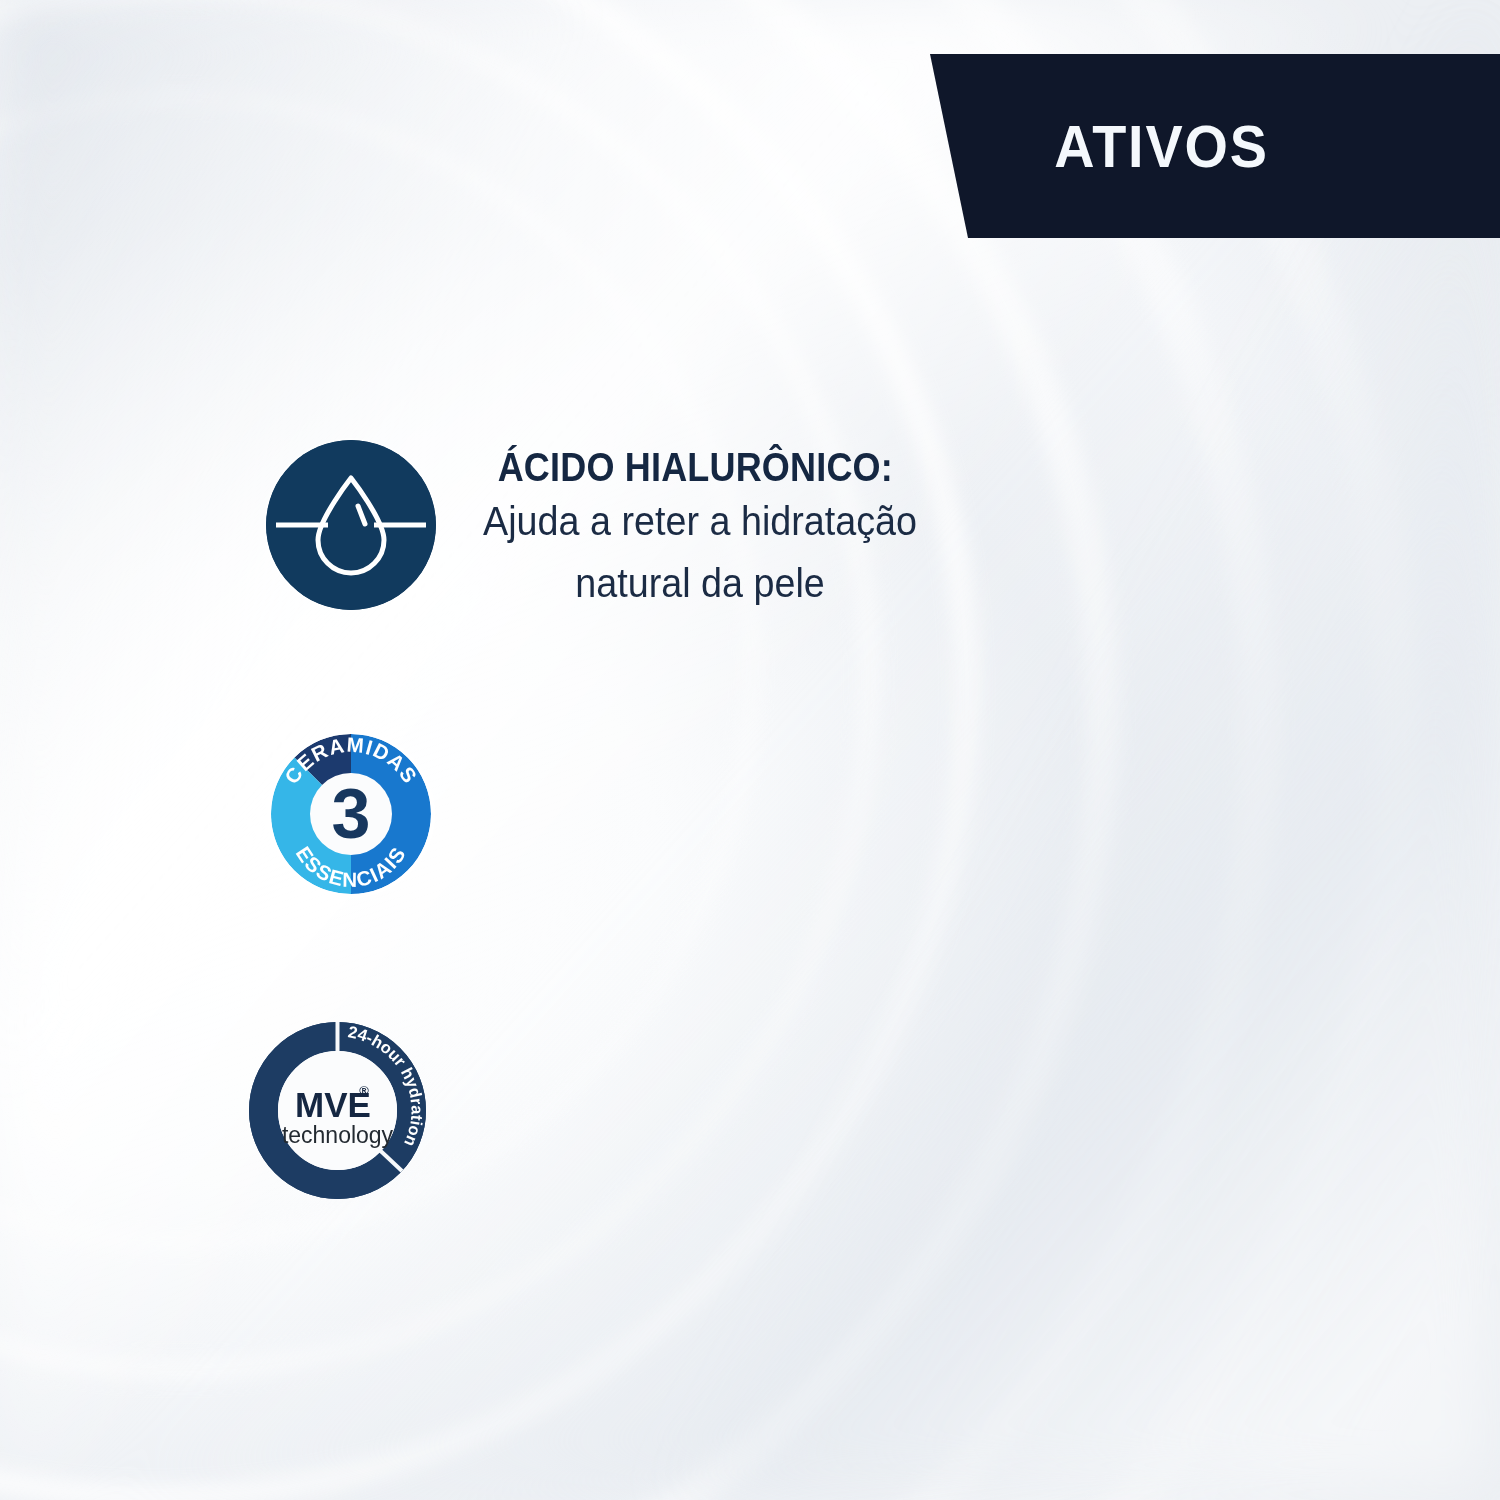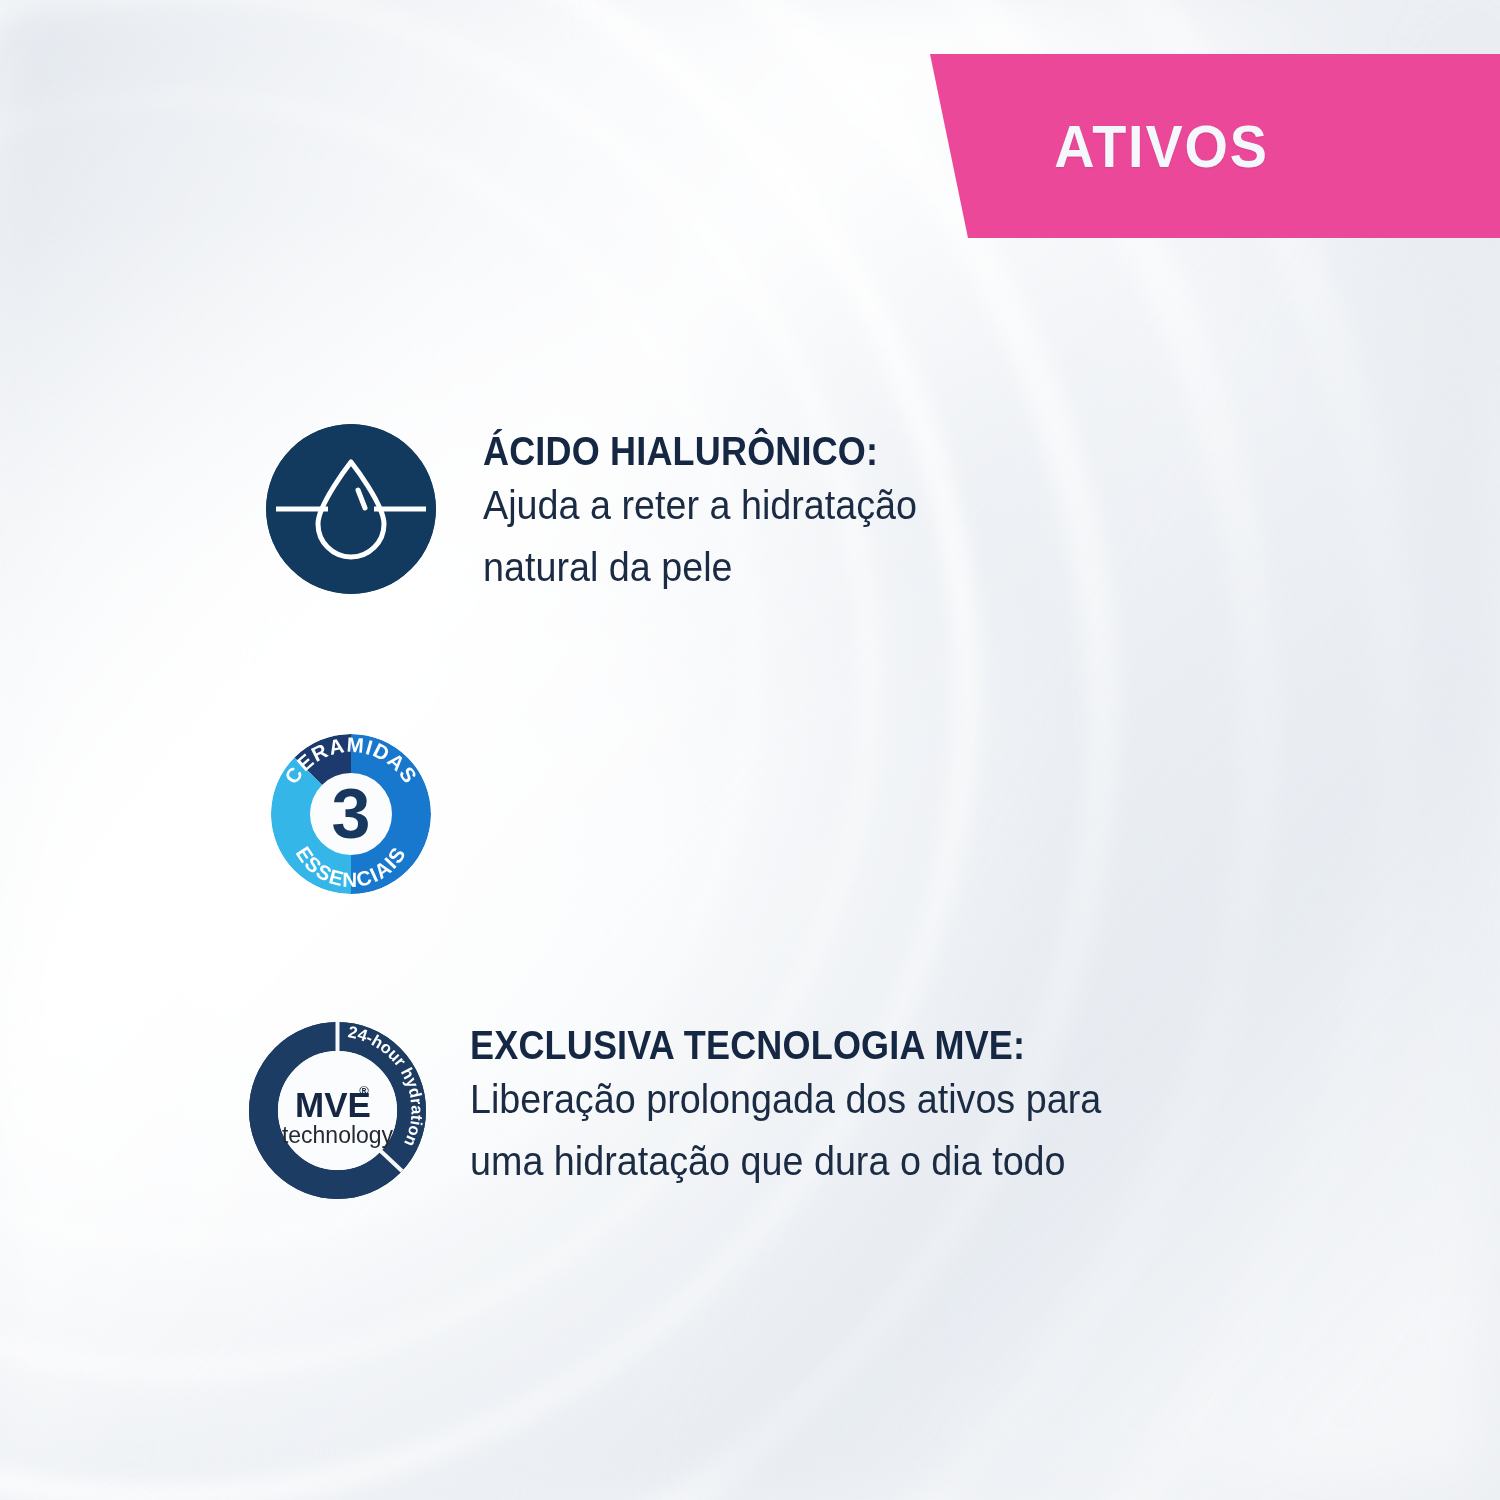--- a/index.html
+++ b/index.html
@@ -47,38 +47,38 @@
     background:
       linear-gradient(132deg, rgba(255,255,255,0) 0%, rgba(255,255,255,0.85) 34%, rgba(255,255,255,0) 50%, rgba(228,233,239,0.55) 74%, rgba(255,255,255,0.6) 92%);
     filter:blur(30px);
   }
 
   
   .banner {
     position:absolute;
     left:930px; top:54px;
     width:570px; height:184px;
-    background:#ec4899;
+    background:#0f172a;
     clip-path:polygon(0px 0px, 570px 0px, 570px 184px, 38px 184px);
     display:flex; align-items:center; justify-content:center;
   }
   .banner-text {
     color:#f4f8fc;
     font-size:60px;
     font-weight:bold;
     letter-spacing:2px;
     transform:scaleX(0.93);
     padding-right:116px;
     text-shadow:0 1px 2px rgba(0,0,0,0.10);
   }
 
   
   .rows { position:absolute; left:0; top:0; width:1500px; height:1500px; }
   .row { position:absolute; display:flex; align-items:flex-start; }
-  .row-1 { left:218px; top:424px; }
+  .row-1 { left:218px; top:440px;text-align:center; }
   .row-2 { left:218px; top:728px; }
   .row-3 { left:205px; top:1018px; }
 
   .icon-cell {
     width:265px;
     display:flex; align-items:flex-start; justify-content:center;
     flex:0 0 auto;
   }
   .text-cell { padding-top:2px; }
 
@@ -212,21 +212,16 @@
 
           <text font-family="Liberation Sans, sans-serif" font-size="16.5" font-weight="bold" fill="#ffffff">
             <textPath href="#mveArc" startOffset="46%" text-anchor="middle">24-hour hydration</textPath>
           </text>
 
           <text x="88" y="86" text-anchor="middle" dominant-baseline="central" font-family="Liberation Sans, sans-serif" font-size="35" font-weight="bold" fill="#152742">MVE</text>
           <text x="119" y="72" text-anchor="middle" dominant-baseline="central" font-family="Liberation Sans, sans-serif" font-size="13" font-weight="bold" fill="#152742">®</text>
           <text x="92.5" y="117" text-anchor="middle" dominant-baseline="central" font-family="Liberation Sans, sans-serif" font-size="23" fill="#232a31">technology</text>
         </svg>
       </div>
-      <div class="text-cell">
-        <div class="heading">EXCLUSIVA TECNOLOGIA MVE:</div>
-        <div class="body">Liberação prolongada dos ativos para</div>
-        <div class="body body-2">uma hidratação que dura o dia todo</div>
-      </div>
     </div>
 
   </div>
 </div>
 
 </body></html>

